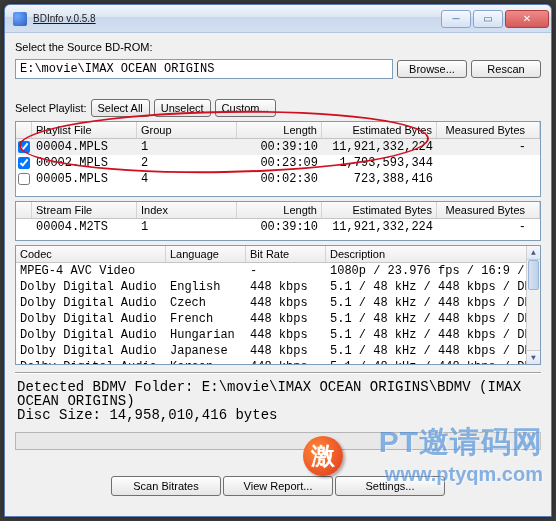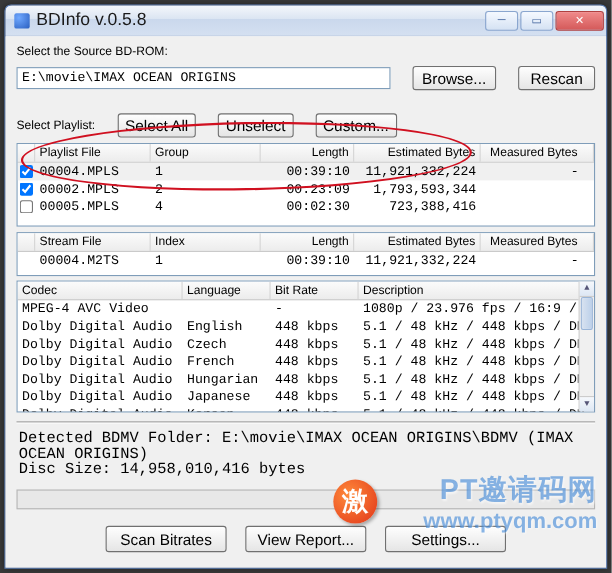--- a/index.html
+++ b/index.html
@@ -29,61 +29,60 @@
     display: flex;
     align-items: center;
     padding: 0 2px 0 8px;
     border-radius: 6px 6px 0 0;
   }
   .titlebar .app-icon {
     width: 14px; height: 14px;
     background: radial-gradient(circle at 30% 30%, #6fa8ff, #2a5fc0);
     border-radius: 2px; margin-right: 6px;
   }
-  .titlebar .title { font-size: 16px; color: #1a1a1a; flex: 1; }
+  .titlebar .title { font-size: 10px; color: #1a1a1a; flex: 1; text-decoration: underline; }
   .winbtns { display: flex; gap: 2px; }
   .winbtn {
     width: 30px; height: 18px;
     border: 1px solid #8aa6cf;
     border-radius: 3px;
     background: linear-gradient(180deg, #f5f9ff, #d5e2f3);
     display: flex; align-items: center; justify-content: center;
     font-size: 10px; color: #3a5e99;
   }
   .winbtn.close {
     background: linear-gradient(180deg, #f08a8a, #d45a5a);
     border-color: #b04040; color: #fff; width: 44px;
   }
   .content {
     flex: 1;
-    padding: 8px 10px 14px;
+    padding: 8px 10px 2px;
     background: #f0f0f0;
     font-family: "MS Sans Serif", Tahoma, sans-serif;
     font-size: 11px;
     display: flex;
     flex-direction: column;
     gap: 4px;
     position: relative;
-    justify-content: space-between;
   }
   .label { font-size: 11px; color: #000; margin-bottom: 2px; }
-  .row { display: flex; align-items: center; gap: 20px; }
+  .row { display: flex; align-items: center; gap: 4px; }
   input.path {
     flex: 1;
     border: 1px solid #7f9db9;
     padding: 2px 4px;
     font-family: "Courier New", monospace;
     font-size: 12px;
     background: #fff;
   }
   button.btn {
     border: 1px solid #707070;
     background: linear-gradient(180deg, #fefefe, #e5e5e5);
     padding: 2px 8px;
-    font-size: 14px;
+    font-size: 11px;
     font-family: "MS Sans Serif", Tahoma, sans-serif;
     border-radius: 3px;
     cursor: pointer;
     min-width: 70px;
   }
   button.btn.small { min-width: 0; padding: 2px 6px; }
   .playlist-row { margin-top: 16px; }
   .listbox {
     border: 1px solid #7f9db9;
     background: #fff;
@@ -137,21 +136,21 @@
   }
   .progress {
     height: 18px;
     border: 1px solid #b5b5b5;
     background: #e8e8e8;
     margin-top: 6px;
     display: flex; align-items: center; justify-content: center;
     font-size: 11px; color: #666;
   }
   .bottombtns {
-    display: flex; justify-content: center; gap: 17px; margin-top: 10px;
+    display: flex; justify-content: center; gap: 2px; margin-top: 22px;
   }
   .bottombtns button { min-width: 110px; padding: 3px 8px; }
   .scrollbar-v {
     position: absolute; right: 0; top: 0; bottom: 0; width: 14px;
     background: #f0f0f0; border-left: 1px solid #d0d0d0;
   }
   .scrollbar-v .thumb {
     position: absolute; left: 1px; right: 1px; top: 14px; height: 30px;
     background: linear-gradient(90deg, #d8e2f0, #bcd0ea);
     border: 1px solid #9ab5d8; border-radius: 2px;
@@ -172,21 +171,21 @@
     z-index: 50;
   }
   .watermark {
     position: absolute;
     right: 8px; bottom: 30px;
     pointer-events: none;
     z-index: 60;
     text-align: right;
   }
   .watermark .line1 {
-    font-size: 26px; font-weight: bold;
+    font-size: 30px; font-weight: bold;
     font-family: Arial, sans-serif;
     color: rgba(40,120,210,.55);
     text-shadow: 1px 1px 2px rgba(255,255,255,.6);
     letter-spacing: 1px;
   }
   .watermark .line2 {
     font-size: 20px; font-weight: bold;
     font-family: Arial, sans-serif;
     color: rgba(40,120,210,.55);
     text-shadow: 1px 1px 2px rgba(255,255,255,.6);

